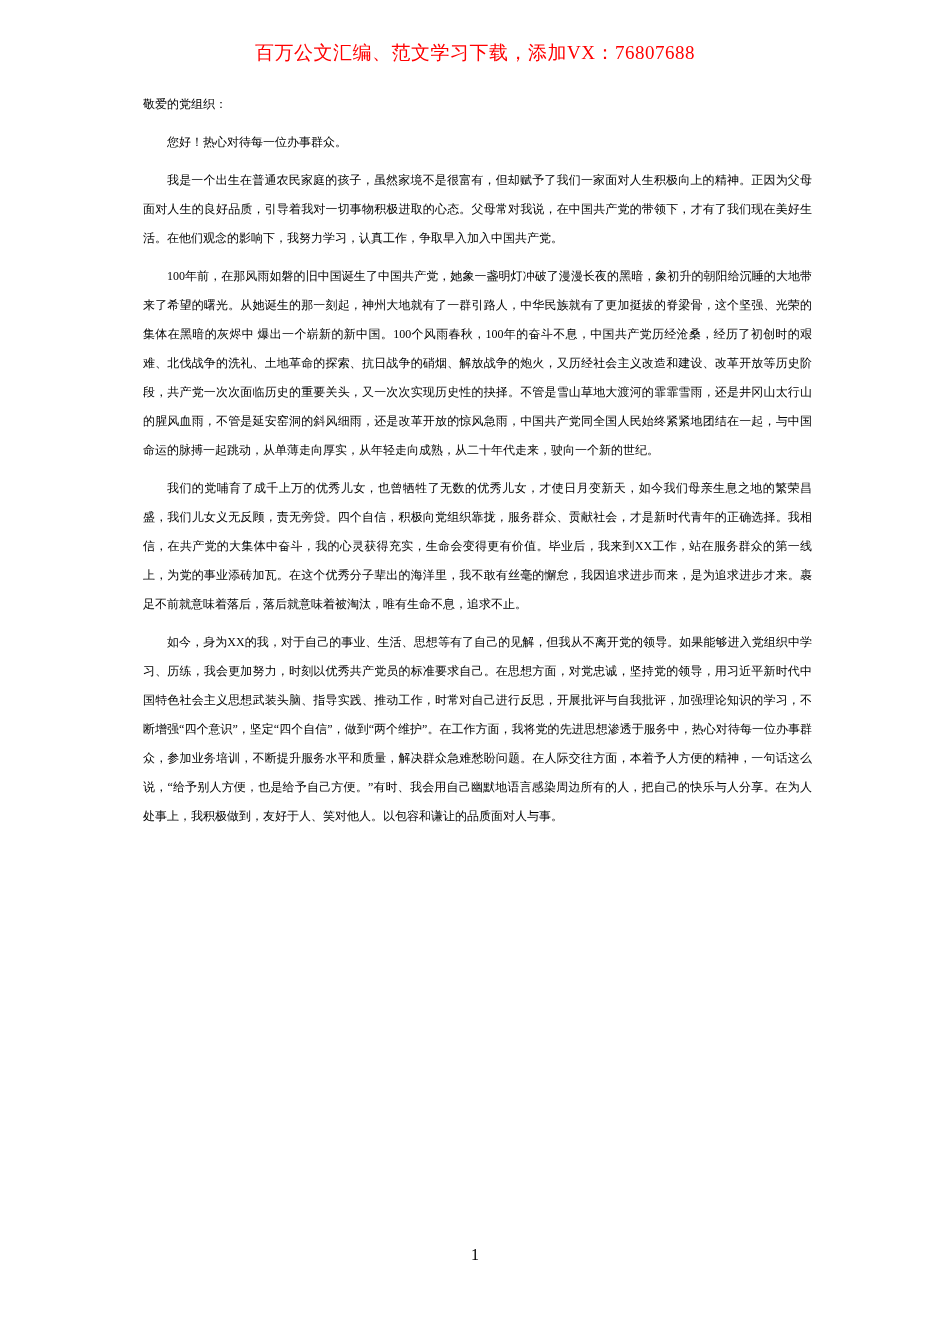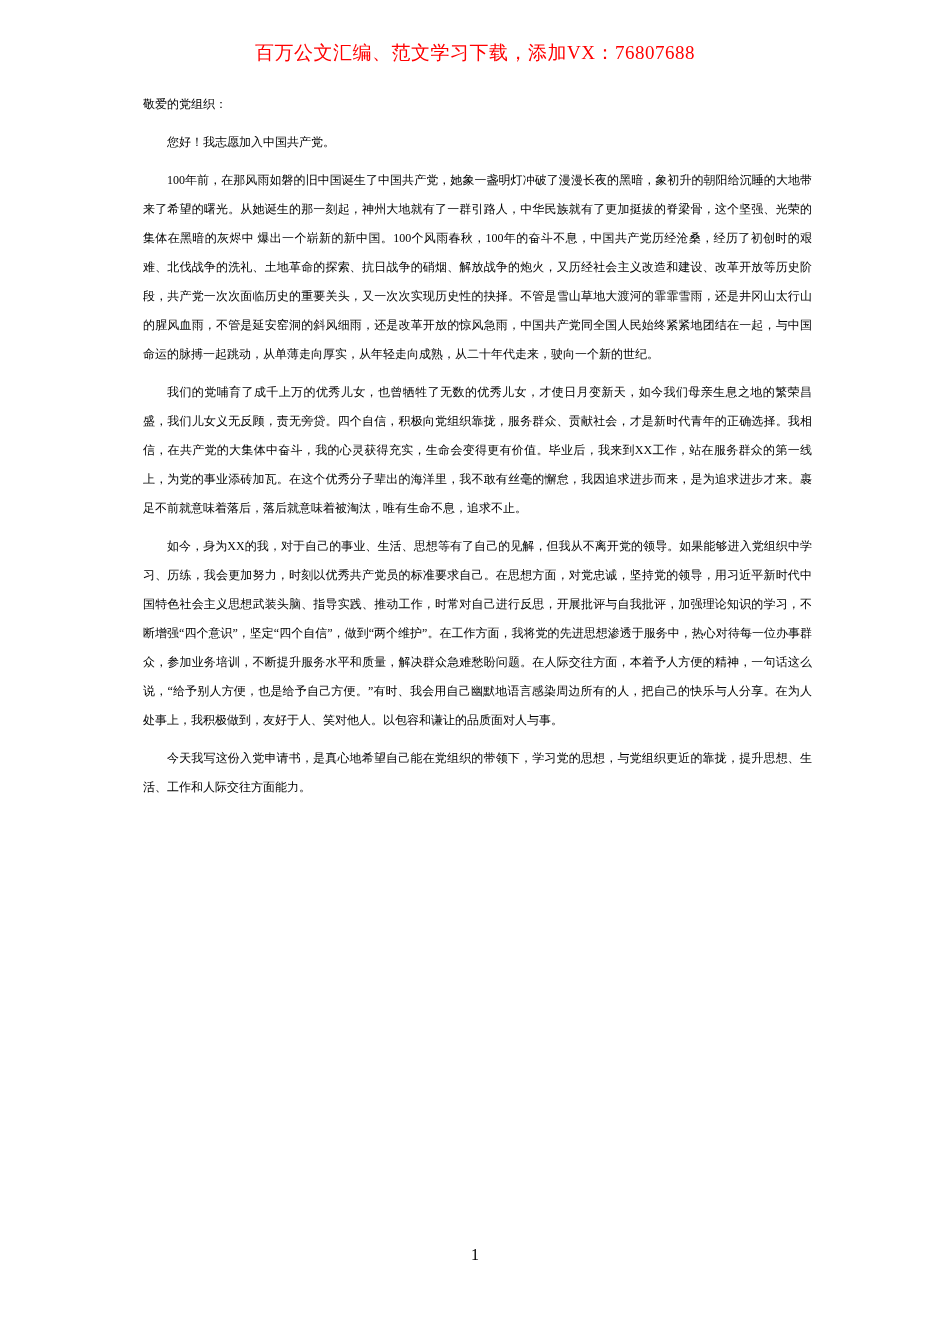--- a/index.html
+++ b/index.html
@@ -48,27 +48,27 @@
 </head>
 <body>
 
 <div class="page">
 
   <div class="promo-banner">百万公文汇编、范文学习下载，添加VX：76807688</div>
 
   <div class="content">
     <p class="salutation">敬爱的党组织：</p>
 
-    <p class="para">您好！我志愿加入中国共产党。</p>
+    <p class="para">您好！热心对待每一位办事群众。</p>
 
+    <p class="para">我是一个出生在普通农民家庭的孩子，虽然家境不是很富有，但却赋予了我们一家面对人生积极向上的精神。正因为父母面对人生的良好品质，引导着我对一切事物积极进取的心态。父母常对我说，在中国共产党的带领下，才有了我们现在美好生活。在他们观念的影响下，我努力学习，认真工作，争取早入加入中国共产党。</p>
 
     <p class="para">100年前，在那风雨如磐的旧中国诞生了中国共产党，她象一盏明灯冲破了漫漫长夜的黑暗，象初升的朝阳给沉睡的大地带来了希望的曙光。从她诞生的那一刻起，神州大地就有了一群引路人，中华民族就有了更加挺拔的脊梁骨，这个坚强、光荣的集体在黑暗的灰烬中 爆出一个崭新的新中国。100个风雨春秋，100年的奋斗不息，中国共产党历经沧桑，经历了初创时的艰难、北伐战争的洗礼、土地革命的探索、抗日战争的硝烟、解放战争的炮火，又历经社会主义改造和建设、改革开放等历史阶段，共产党一次次面临历史的重要关头，又一次次实现历史性的抉择。不管是雪山草地大渡河的霏霏雪雨，还是井冈山太行山的腥风血雨，不管是延安窑洞的斜风细雨，还是改革开放的惊风急雨，中国共产党同全国人民始终紧紧地团结在一起，与中国命运的脉搏一起跳动，从单薄走向厚实，从年轻走向成熟，从二十年代走来，驶向一个新的世纪。</p>
 
     <p class="para">我们的党哺育了成千上万的优秀儿女，也曾牺牲了无数的优秀儿女，才使日月变新天，如今我们母亲生息之地的繁荣昌盛，我们儿女义无反顾，责无旁贷。四个自信，积极向党组织靠拢，服务群众、贡献社会，才是新时代青年的正确选择。我相信，在共产党的大集体中奋斗，我的心灵获得充实，生命会变得更有价值。毕业后，我来到XX工作，站在服务群众的第一线上，为党的事业添砖加瓦。在这个优秀分子辈出的海洋里，我不敢有丝毫的懈怠，我因追求进步而来，是为追求进步才来。裹足不前就意味着落后，落后就意味着被淘汰，唯有生命不息，追求不止。</p>
 
     <p class="para">如今，身为XX的我，对于自己的事业、生活、思想等有了自己的见解，但我从不离开党的领导。如果能够进入党组织中学习、历练，我会更加努力，时刻以优秀共产党员的标准要求自己。在思想方面，对党忠诚，坚持党的领导，用习近平新时代中国特色社会主义思想武装头脑、指导实践、推动工作，时常对自己进行反思，开展批评与自我批评，加强理论知识的学习，不断增强“四个意识”，坚定“四个自信”，做到“两个维护”。在工作方面，我将党的先进思想渗透于服务中，热心对待每一位办事群众，参加业务培训，不断提升服务水平和质量，解决群众急难愁盼问题。在人际交往方面，本着予人方便的精神，一句话这么说，“给予别人方便，也是给予自己方便。”有时、我会用自己幽默地语言感染周边所有的人，把自己的快乐与人分享。在为人处事上，我积极做到，友好于人、笑对他人。以包容和谦让的品质面对人与事。</p>
 
-    <p class="para">今天我写这份入党申请书，是真心地希望自己能在党组织的带领下，学习党的思想，与党组织更近的靠拢，提升思想、生活、工作和人际交往方面能力。</p>
   </div>
 
   <div class="page-number">1</div>
 
 </div>
 
 </body></html>

